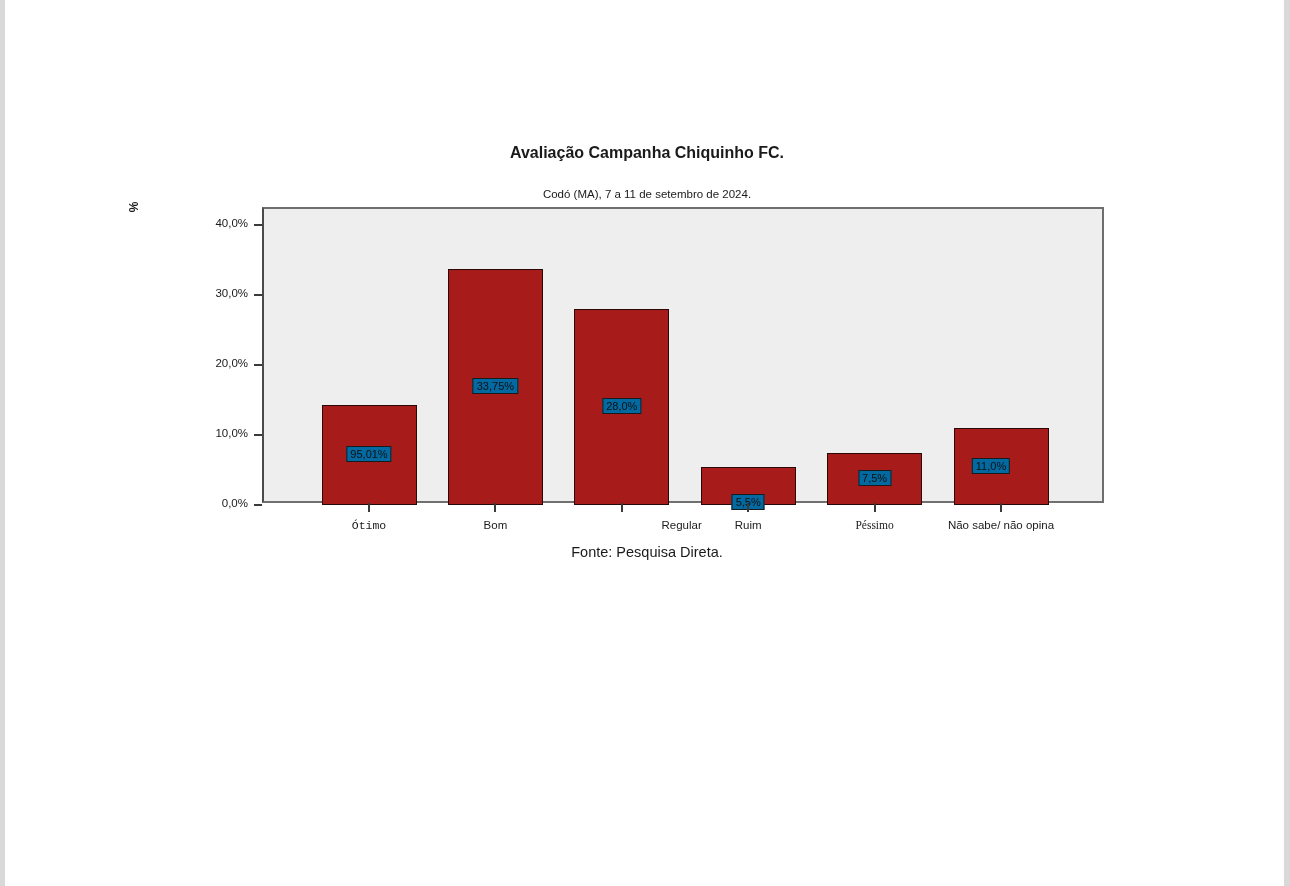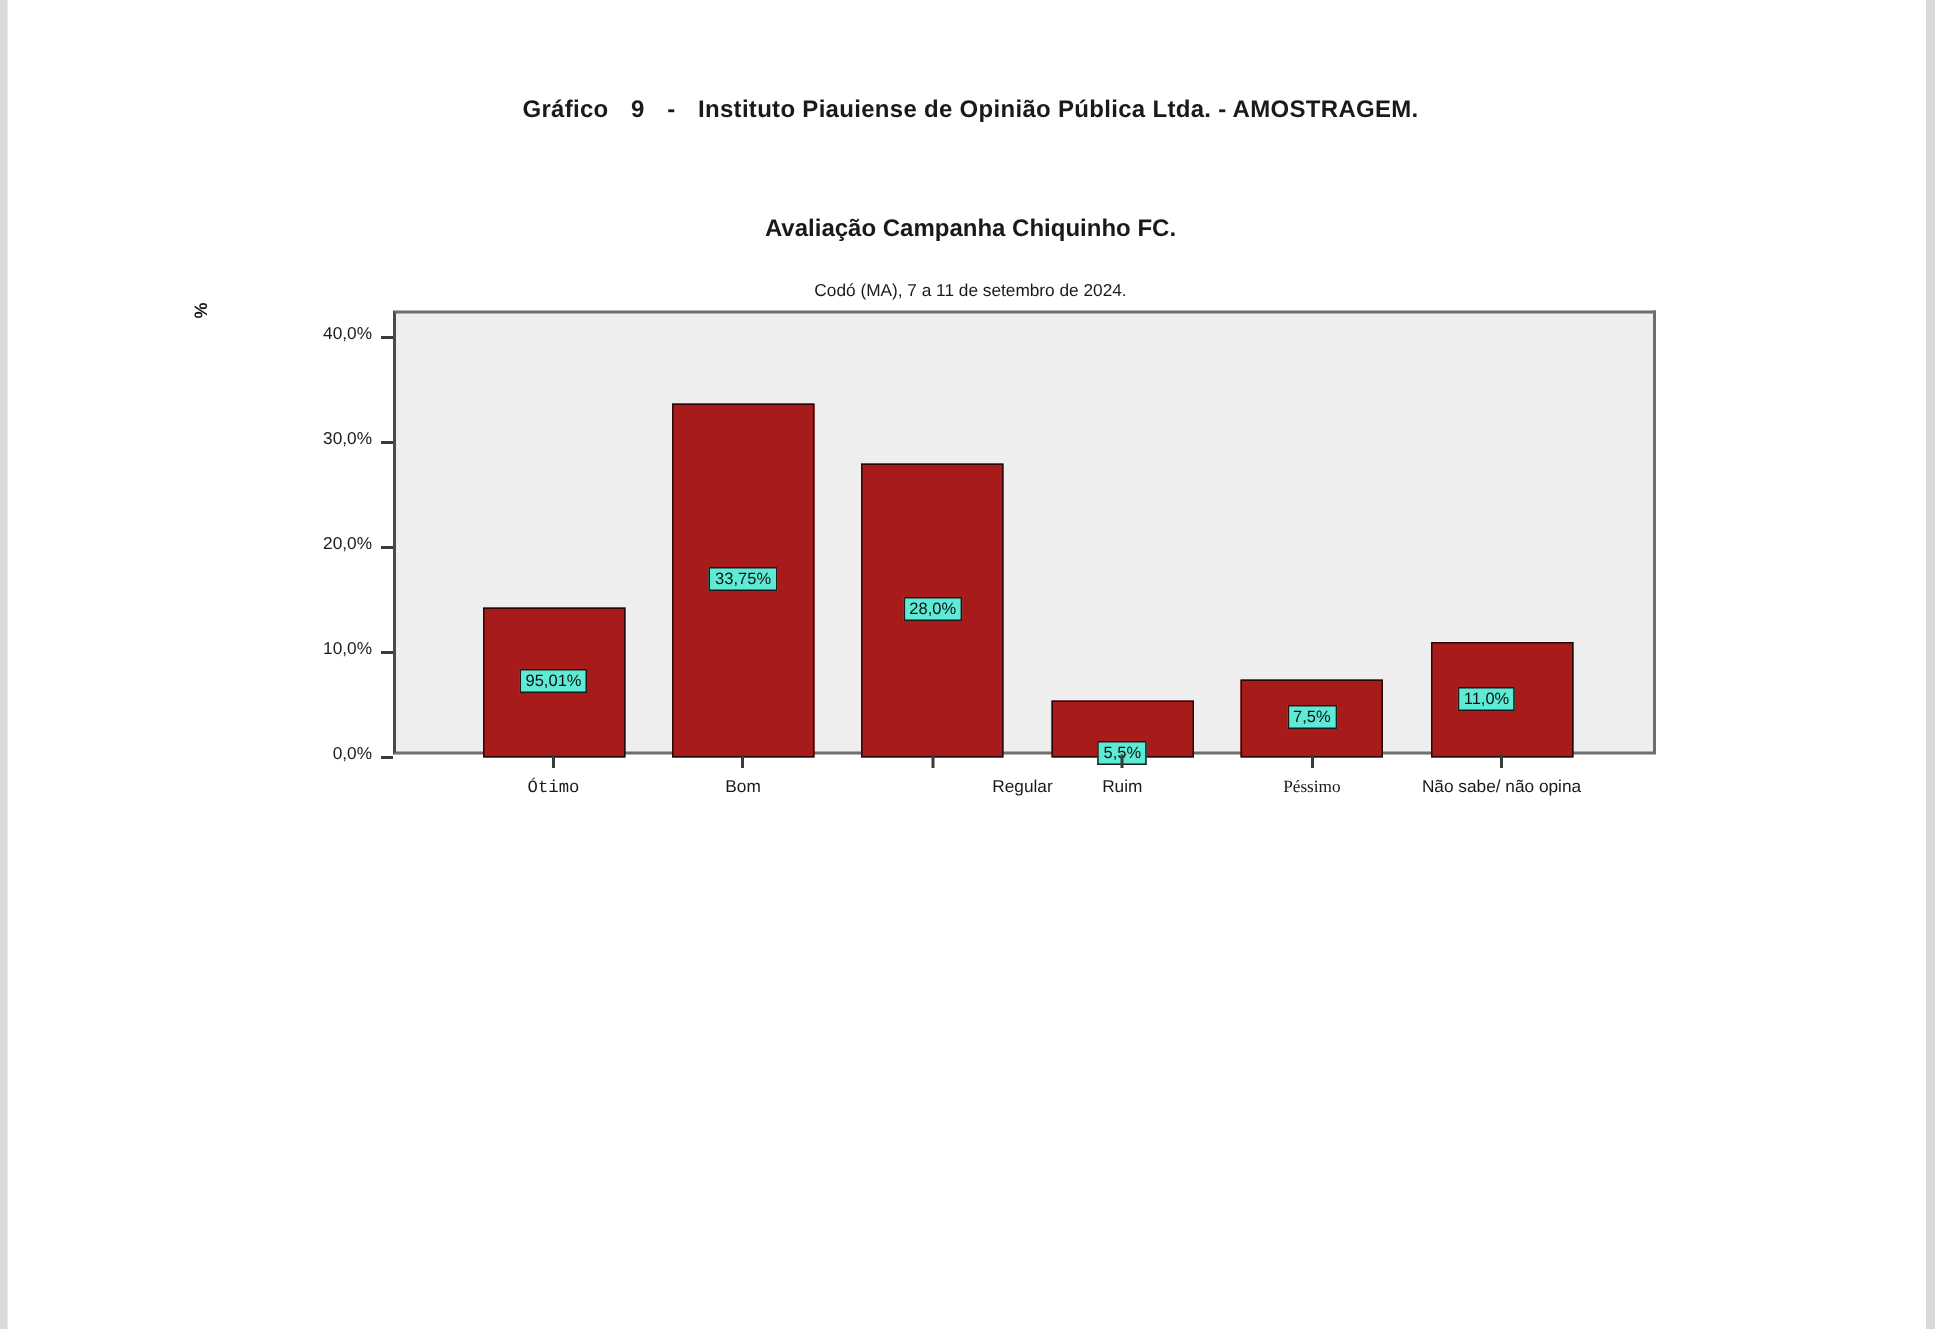--- a/index.html
+++ b/index.html
@@ -54,21 +54,21 @@
     font-size: 12px; font-weight: bold; color: #1a1a1a;
     transform: rotate(-90deg);
   }
   .bar {
     position: absolute;
     background: #a81b1b;
     border: 1.5px solid #2a0808;
   }
   .bar-label {
     position: absolute;
-    background: #5eead4;
+    background: #0369a1;
     border: 1px solid #1a1a1a;
     font-size: 11px; color: #111111;
     padding: 1px 3px;
     white-space: nowrap;
     transform: translateX(-50%);
   }
   .y-tick {
     position: absolute;
     left: -10px; width: 8px; height: 2px;
     background: #3a3a3a;
@@ -99,26 +99,20 @@
   }
 </style>
 </head>
 <body>
 
 <div class="page-edge left"></div>
 <div class="page-edge right"></div>
 
 <div class="chart-container">
 
-  <div class="doc-heading">
-    <span>Gráfico</span>
-    <span>9</span>
-    <span>-</span>
-    <span>Instituto Piauiense de Opinião Pública Ltda. - AMOSTRAGEM.</span>
-  </div>
 
   <div class="chart-title">Avaliação Campanha Chiquinho FC.</div>
 
   <div class="chart-subtitle">Codó (MA), 7 a 11 de setembro de 2024.</div>
 
   <div class="y-axis-title">%</div>
 
   <div class="plot-area">
       <div class="y-tick" style="top: 295px;"></div>
       <div class="y-tick-label" style="top: 288px;">0,0%</div>
@@ -149,14 +143,15 @@
       <div class="bar" style="left: 563.1px; top: 243.518px; width: 95px; height: 52.4823px; background: rgb(168, 27, 27); border-color: rgb(42, 8, 8);"></div>
       <div class="bar-label" style="left: 610.6px; top: 260.759px;">7,5%</div>
       <div class="x-tick" style="left: 609.6px;"></div>
       <div class="x-tick-label" style="left: 610.6px; font-family: Liberation Serif, serif;">Péssimo</div>
       <div class="bar" style="left: 689.5px; top: 219.026px; width: 95px; height: 76.974px; background: rgb(168, 27, 27); border-color: rgb(42, 8, 8);"></div>
       <div class="bar-label" style="left: 727px; top: 248.513px;">11,0%</div>
       <div class="x-tick" style="left: 736px;"></div>
       <div class="x-tick-label" style="left: 737px;">Não sabe/ não opina</div>
     </div>
 
+  <div class="chart-source">Fonte: Pesquisa Direta.</div>
 
 </div>
 
 </body></html>

